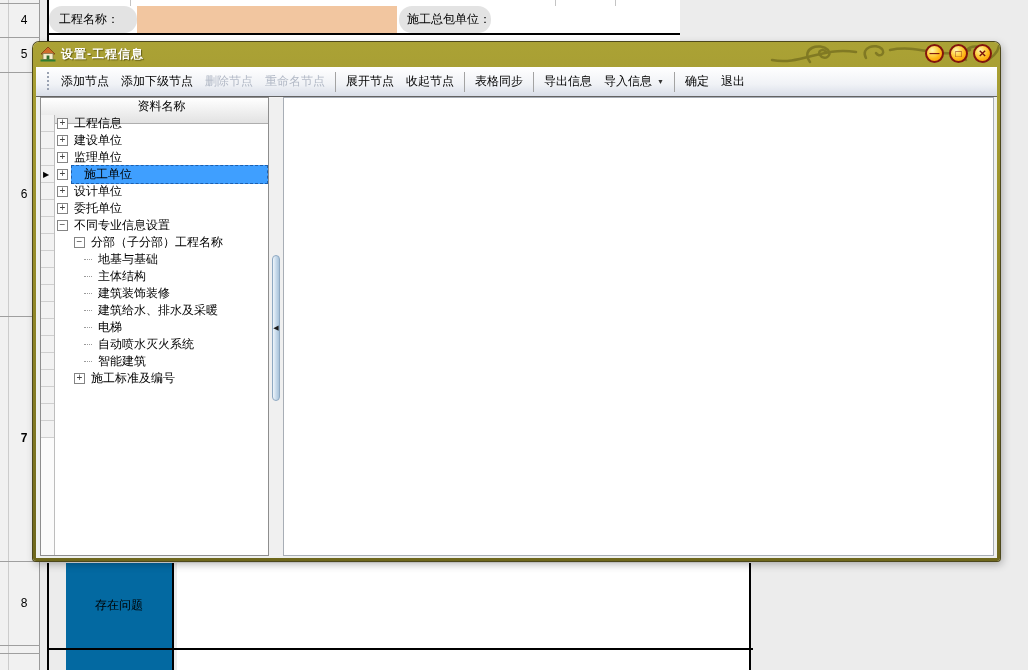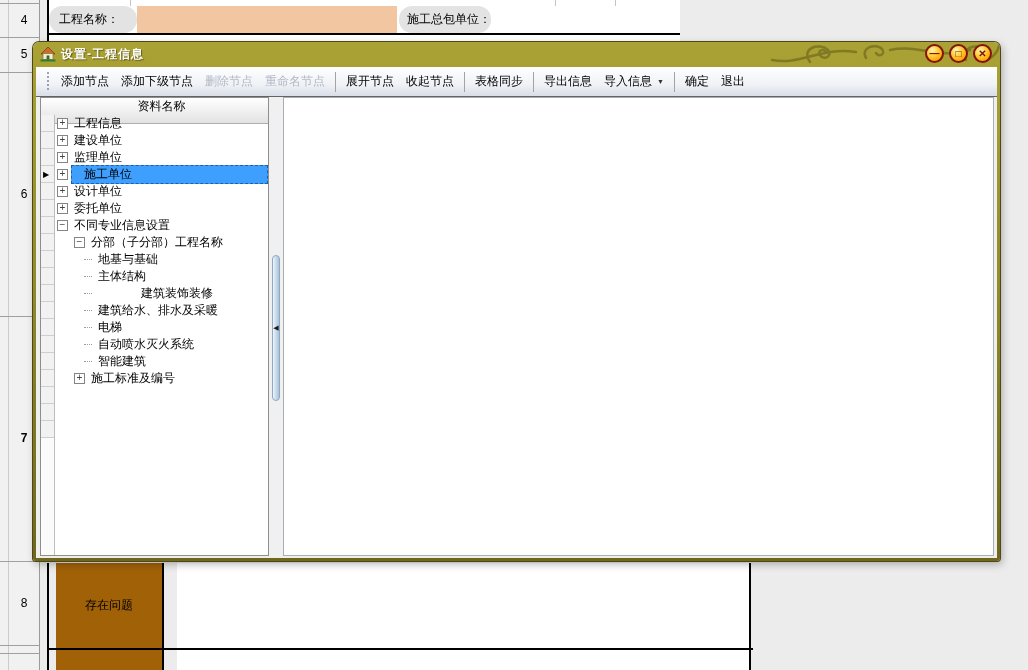--- a/index.html
+++ b/index.html
@@ -17,21 +17,21 @@
   #rowcol .hl { position:absolute; left:0; width:40px; border-top:1px solid #9f9f9f; }
   #rowcol .num { position:absolute; left:8px; width:32px; text-align:center; color:#000; }
 
   #topform { left:47px; top:0; width:633px; height:42px; background:#ffffff; border-left:2px solid #000; }
   #topform .botline { position:absolute; left:0; top:33px; width:100%; height:2px; background:#000; }
   #topform .vl { position:absolute; top:0; height:6px; border-left:1px solid #c4c4c4; }
   .labelcell { position:absolute; top:6px; height:27px; background:#e3e3e3; line-height:27px; padding-left:10px;border-radius:13px; }
   #peachfield { position:absolute; left:88px; top:6px; width:260px; height:27px; background:#f2c6a0; }
 
   #botform-line { left:47px; top:563px; width:2px; height:107px; background:#000; }
-  .grycell { position:absolute; left:56px; width:108px; background:#a16207; border-right:2px solid #000; }
+  .grycell { position:absolute; left:66px; width:108px; background:#0369a1; border-right:2px solid #000; }
   .whtcell { position:absolute; left:177px; width:574px; background:#ffffff; border-right:2px solid #000; }
   #problems { display:flex; align-items:center; justify-content:center; }
   #bothline { left:47px; top:648px; width:706px; height:2px; background:#000; }
 
   
   #dialog {
     left:33px; top:42px; width:967px; height:519px; z-index:10;
     background:linear-gradient(#aba235 0%, #948b29 45%, #6e671c 100%);
     border-radius:6px 6px 3px 3px;
     box-shadow:0 0 0 1px #4d481c, 2px 3px 8px rgba(0,0,0,0.30);
@@ -231,21 +231,21 @@
             <span class="tlabel">分部（子分部）工程名称</span>
           </div>
           <div class="trow" style="padding-left: 29px;">
             <span class="dash"></span>
             <span class="tlabel">地基与基础</span>
           </div>
           <div class="trow" style="padding-left: 29px;">
             <span class="dash"></span>
             <span class="tlabel">主体结构</span>
           </div>
-          <div class="trow" style="padding-left: 29px; gap: 43px;">
+          <div class="trow" style="padding-left: 29px;">
             <span class="dash"></span>
             <span class="tlabel">建筑装饰装修</span>
           </div>
           <div class="trow" style="padding-left: 29px;">
             <span class="dash"></span>
             <span class="tlabel">建筑给水、排水及采暖</span>
           </div>
           <div class="trow" style="padding-left: 29px;">
             <span class="dash"></span>
             <span class="tlabel">电梯</span>

